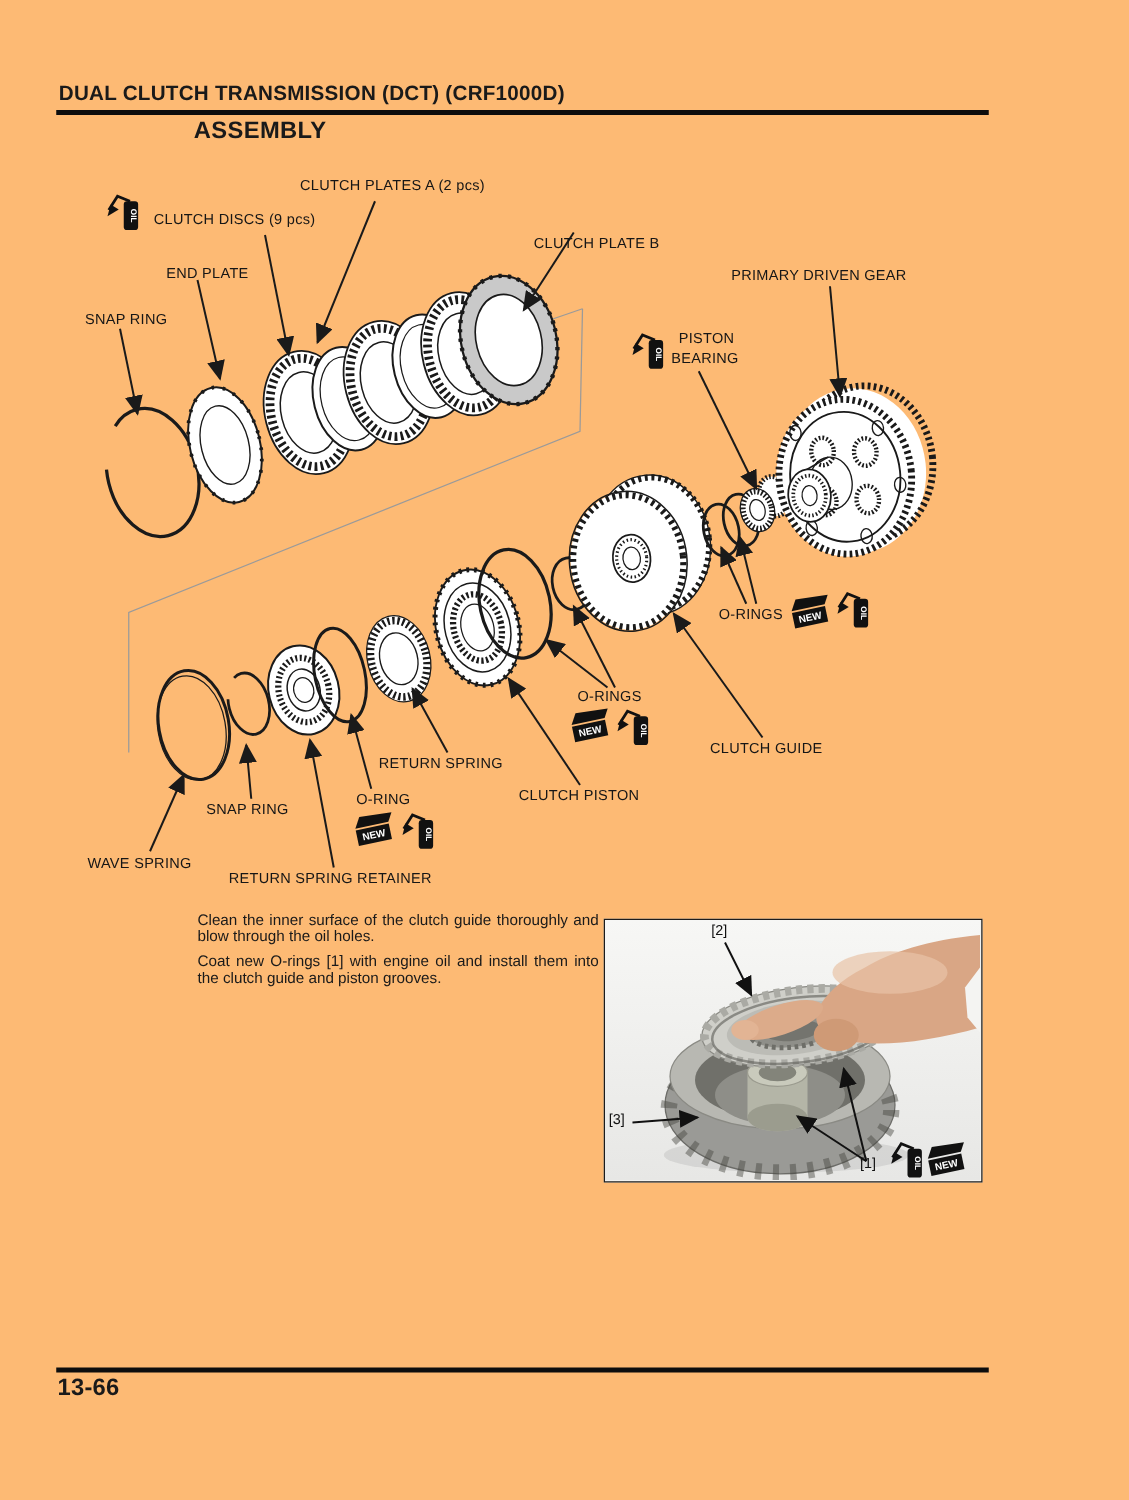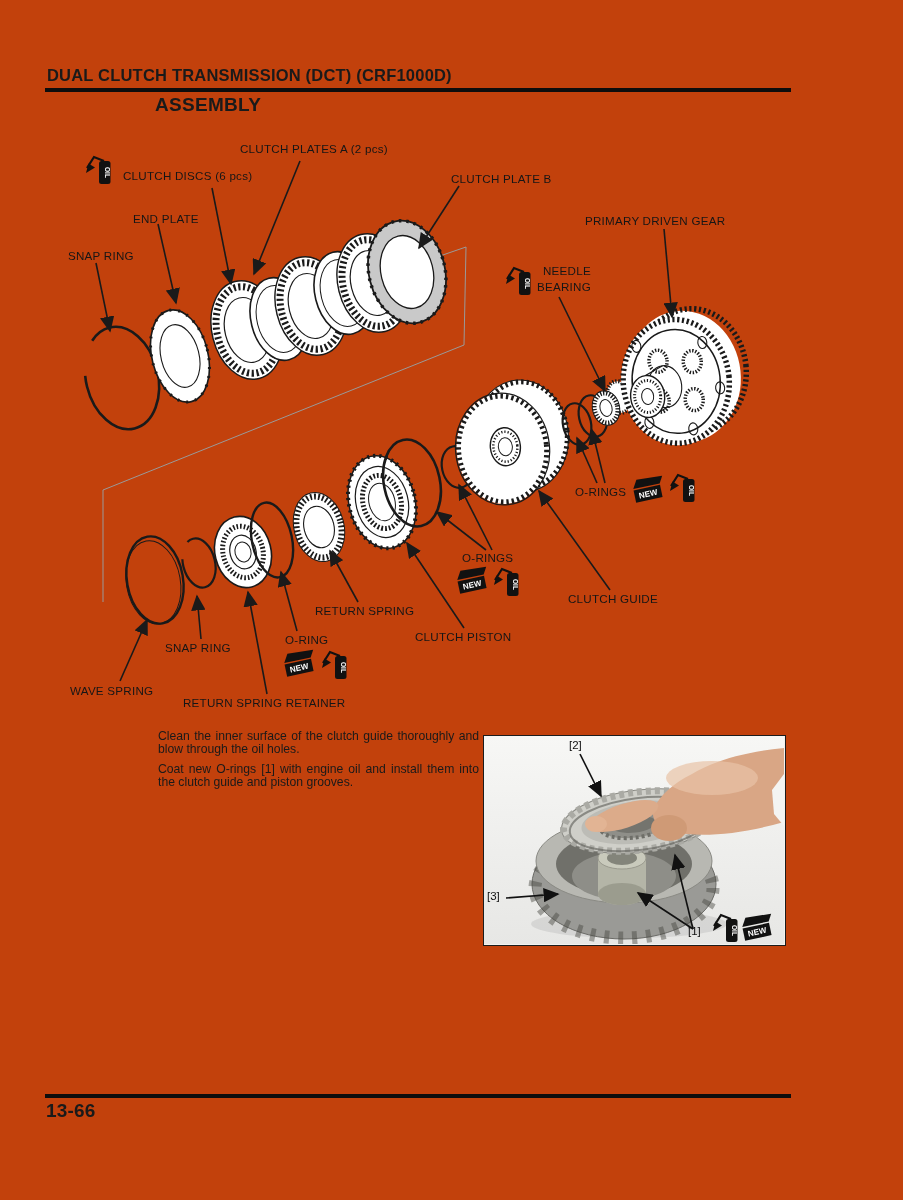--- a/index.html
+++ b/index.html
@@ -1,16 +1,16 @@
 <!DOCTYPE html>
 <html><head>
 <meta charset="utf-8">
 <style>
   html,body{margin:0;padding:0;background:#ffffff;}
-  .page{position:relative;width:903px;height:1200px;background:#c2410c;overflow:hidden;
+  .page{position:relative;width:903px;height:1200px;background:#fdba74;overflow:hidden;
         font-family:"Liberation Sans",sans-serif;color:#1a1a1a;text-decoration:underline;}
   .hdr-title{position:absolute;left:47px;top:66px;font-size:16.5px;font-weight:bold;
              letter-spacing:.2px;white-space:nowrap;}
   .hdr-rule{position:absolute;left:45px;top:88px;width:746px;height:3.5px;background:#0d0d0d;}
   .sec-title{position:absolute;left:155px;top:94px;font-size:19px;font-weight:bold;letter-spacing:.3px;}
   .dlabel{position:absolute;font-size:11.6px;letter-spacing:.25px;color:#161616;white-space:nowrap;}
   .diagram-svg{position:absolute;left:0;top:0;}
   .icon{position:absolute;}
   .instructions{position:absolute;left:158px;top:730px;width:321px;font-size:12.2px;line-height:13px;}
   .instructions p{margin:0 0 7px 0;text-align:justify;}
@@ -171,31 +171,31 @@
       <line x1="464" y1="628" x2="407" y2="543" marker-end="url(#ah)"></line>
       <line x1="358" y1="602" x2="330" y2="551" marker-end="url(#ah)"></line>
       <line x1="297" y1="631" x2="281" y2="572" marker-end="url(#ah)"></line>
       <line x1="201" y1="639" x2="197" y2="596" marker-end="url(#ah)"></line>
       <line x1="267" y1="694" x2="248" y2="592" marker-end="url(#ah)"></line>
       <line x1="120" y1="681" x2="147" y2="620" marker-end="url(#ah)"></line>
     </g>
   </svg>
 
   <div class="dlabel" style="left:240px;top:142px;">CLUTCH PLATES A (2 pcs)</div>
-  <div class="dlabel" style="left:123px;top:169px;">CLUTCH DISCS (6 pcs)</div>
+  <div class="dlabel" style="left:123px;top:169px;">CLUTCH DISCS (9 pcs)</div>
   <div class="dlabel" style="left:133px;top:212px;">END PLATE</div>
   <div class="dlabel" style="left:68px;top:249px;">SNAP RING</div>
-  <div class="dlabel" style="left:427px;top:172px;margin-left:24px;">CLUTCH PLATE B</div>
+  <div class="dlabel" style="left:427px;top:188px;">CLUTCH PLATE B</div>
   <div class="dlabel" style="left:585px;top:214px;">PRIMARY DRIVEN GEAR</div>
-  <div class="dlabel" style="left:543px;top:264px;">NEEDLE</div>
+  <div class="dlabel" style="left:543px;top:264px;">PISTON</div>
   <div class="dlabel" style="left:537px;top:280px;text-align:center;">BEARING</div>
   <div class="dlabel" style="left:575px;top:485px;">O-RINGS</div>
   <div class="dlabel" style="left:568px;top:592px;text-align:right;">CLUTCH GUIDE</div>
   <div class="dlabel" style="left:462px;top:551px;">O-RINGS</div>
-  <div class="dlabel" style="left:315px;top:604px;">RETURN SPRING</div>
+  <div class="dlabel" style="left:303px;top:604px;">RETURN SPRING</div>
   <div class="dlabel" style="left:285px;top:633px;">O-RING</div>
   <div class="dlabel" style="left:415px;top:630px;text-align:right;">CLUTCH PISTON</div>
   <div class="dlabel" style="left:165px;top:641px;">SNAP RING</div>
   <div class="dlabel" style="left:70px;top:684px;">WAVE SPRING</div>
   <div class="dlabel" style="left:183px;top:696px;">RETURN SPRING RETAINER</div>
 
   <svg class="icon" style="left:84px;top:152px;" width="28" height="34" viewBox="0 0 28 34">
     <path d="M3,16 L10,5 L20,9" fill="none" stroke="#111" stroke-width="2.2"></path>
     <polygon points="2,21 4.5,11.5 11,15.5" fill="#111"></polygon>
     <rect x="15" y="9" width="11.5" height="23" rx="2.5" fill="#111"></rect>

